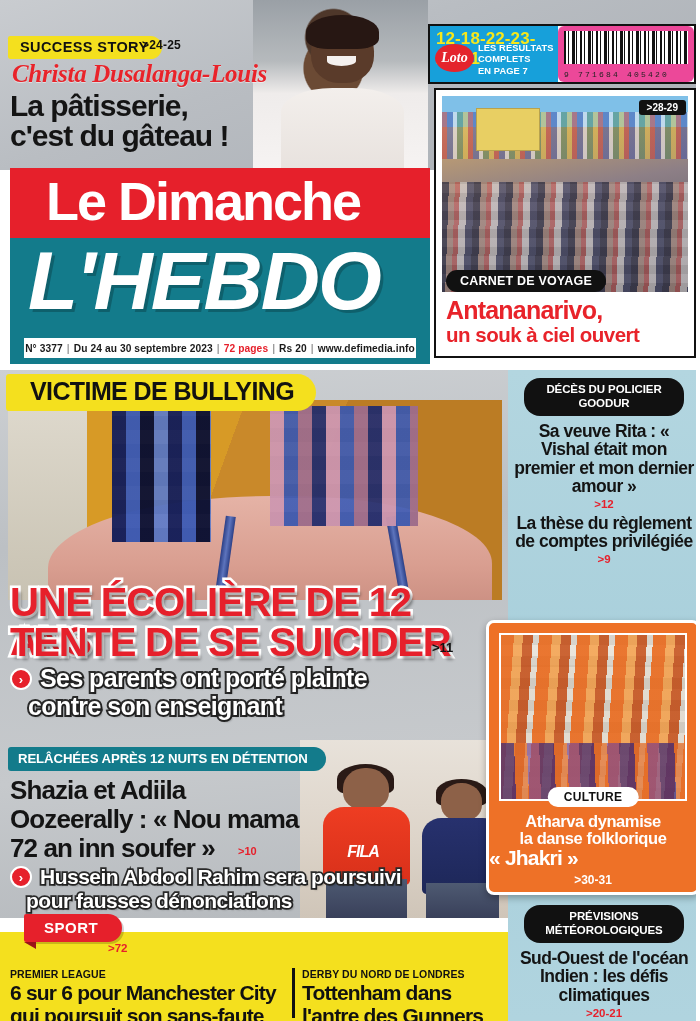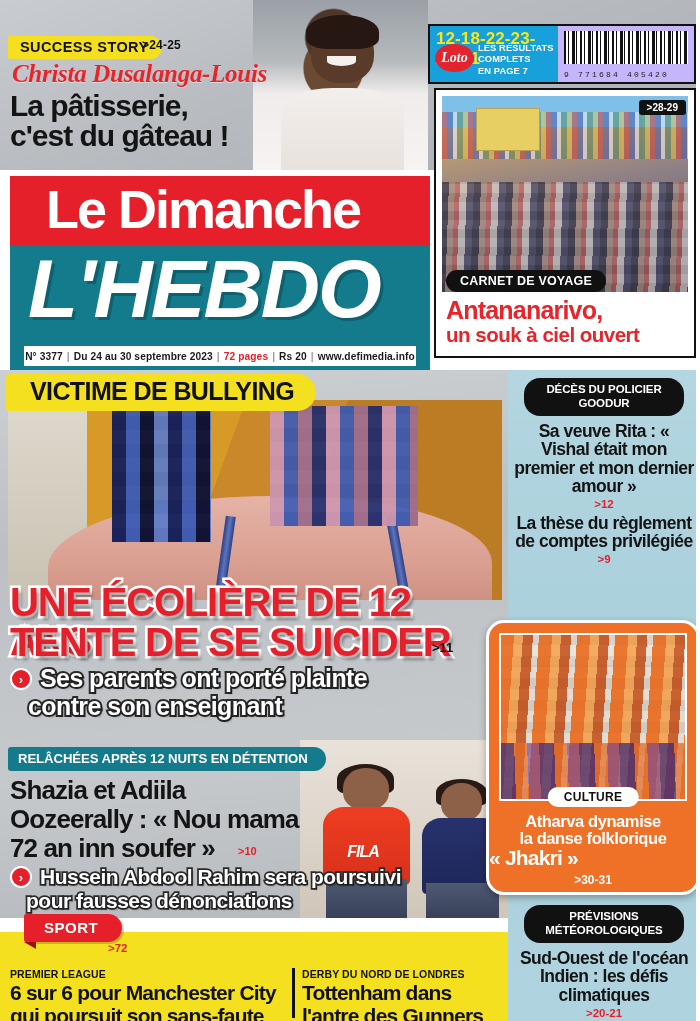--- a/index.html
+++ b/index.html
@@ -84,21 +84,21 @@
   .loto-logo {
     position: absolute; left: 5px; top: 18px; width: 39px; height: 28px;
     background: #E4242C; border-radius: 50%; color: #fff;
     font-family: "Liberation Serif", serif; font-style: italic; font-weight: 700;
     font-size: 14px; display: flex; align-items: center; justify-content: center;
   }
   .loto-text {
     position: absolute; left: 48px; top: 17px; color: #fff;
     font-weight: 900; font-size: 9.3px; line-height: 1.22; letter-spacing: .1px;
   }
-  .barcode { flex: 1; background: #c4b5fd; position: relative; padding: 5px 6px 0 6px; }
+  .barcode { flex: 1; background: #ec4899; position: relative; padding: 5px 6px 0 6px; border-radius: 6px; }
   .bars { height: 33px; width: 100%;
     background: repeating-linear-gradient(90deg,
       #111 0 2px, #fff 2px 4px, #111 4px 5px, #fff 5px 8px,
       #111 8px 11px, #fff 11px 12px, #111 12px 13px, #fff 13px 16px);
   }
   .barcode-num {
     position: absolute; left: 6px; bottom: 3px; font-size: 8px;
     color: #222; letter-spacing: 2.2px; font-family: "Liberation Mono", monospace;
   }
 
@@ -150,21 +150,21 @@
     position: absolute; left: 10px; top: 208px; color: #E8232A;
     font-weight: 900; font-size: 25px; letter-spacing: -.8px; line-height: 1;
   }
   .travel-t2 {
     position: absolute; left: 10px; top: 235px; color: #E8232A;
     font-weight: 900; font-size: 20.5px; letter-spacing: -.5px; line-height: 1;
   }
 
   
   .masthead {
-    position: absolute; left: 10px; top: 176px; width: 496px; height: 196px;
+    position: absolute; left: 10px; top: 168px; width: 496px; height: 196px;
   }
   .mh-red {
     position: absolute; left: 0; top: 0; width: 420px; height: 70px;
     background: #E6202B;
   }
   .mh-red span {
     position: absolute; left: 36px; top: 4px; color: #fff;
     font-weight: 900; font-size: 54px; letter-spacing: -2px; line-height: 1.1;
   }
   .mh-teal {
@@ -338,21 +338,21 @@
     padding: 6px 6px 0;
   }
   .sb-page { text-align: center; color: #E6202B; font-weight: 900; font-size: 11.5px; padding-top: 3px; }
 
   .sb-item-1 { position: absolute; left: 0; top: 8px; width: 192px; }
   .sb-item-2 { position: absolute; left: 0; top: 138px; width: 192px; }
 
   
   .culture-box {
     position: absolute; left: -22px; top: 250px; width: 214px; height: 275px;
-    background: #EE7127; border: 3px solid #fff; border-radius: 18px;
+    background: #EE7127; border: 3px solid #fff; border-radius: 8px;
     box-shadow: 0 3px 7px rgba(0,0,0,.3);
     overflow: hidden;
   }
   .culture-photo {
     position: absolute; left: 10px; top: 10px; right: 10px; height: 168px;
     border: 2px solid #fff; overflow: hidden;
     background: linear-gradient(180deg,#d8d4cb 0 18%, #c4bdb0 18% 100%);
   }
   .culture-photo::before {
     content:""; position:absolute; inset:0;

